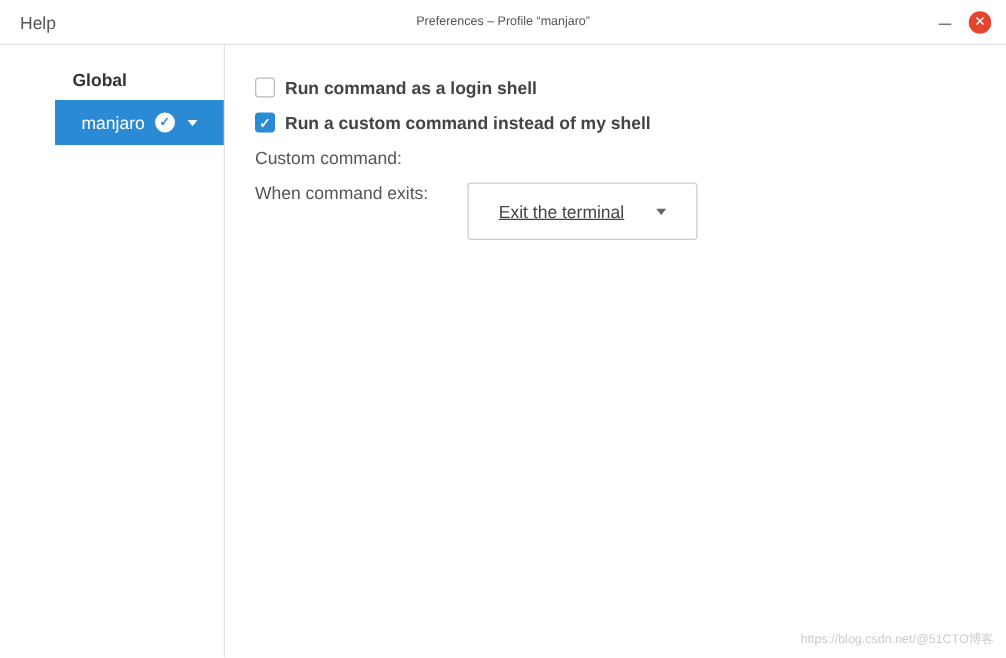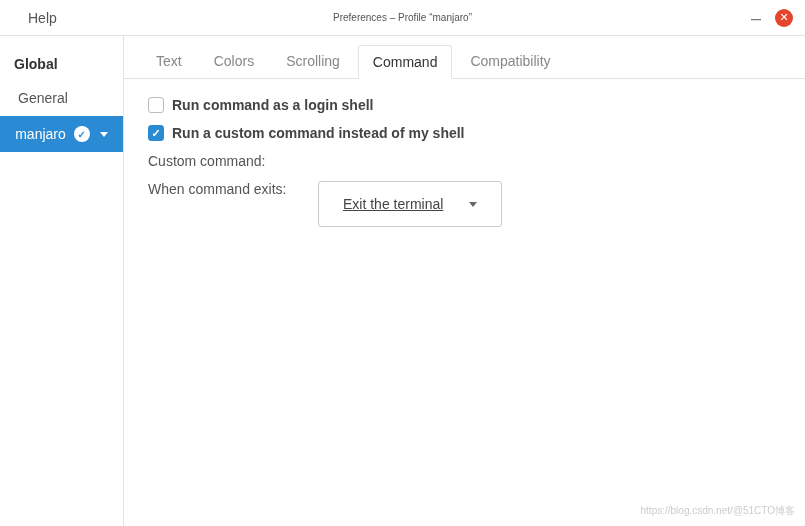--- a/index.html
+++ b/index.html
@@ -15,21 +15,21 @@
   }
   .titlebar {
     height: 36px;
     display: flex;
     align-items: center;
     border-bottom: 1px solid #e3e3e3;
     position: relative;
     background: #fff;
   }
   .titlebar .help {
-    padding: 0 28px;
+    padding: 0 16px;
     color: #555;
     font-size: 14px;
   }
   .titlebar .title {
     position: absolute;
     left: 0; right: 0;
     text-align: center;
     color: #555;
     font-size: 10px;
     pointer-events: none;
@@ -48,23 +48,24 @@
     background: #e4452c;
     color: #fff;
     font-size: 11px;
     display: inline-flex; align-items: center; justify-content: center;
   }
   .body {
     display: flex;
     height: calc(100% - 36px);
   }
   .sidebar {
-    width: 124px;
+    width: 136px;
     border-right: 1px solid #e3e3e3;
     padding-top: 12px;
+    margin-left: 44px;
   }
   .sidebar .section-head {
     font-weight: 600;
     color: #333;
     padding: 8px 14px;
     display: flex;
     align-items: center;
     justify-content: space-between;
   }
   .sidebar .item {
@@ -153,41 +154,31 @@
   <div class="winbtns">
     <span class="min-btn">–</span>
     <span class="close-btn">✕</span>
   </div>
 </div>
 
 <div class="body">
   <div class="sidebar">
     <div class="section-head">
       <span>Global</span>
-    </div>
-    <div class="item">
-      <span>General</span>
     </div>
     <div class="item active">
       <span>manjaro</span>
       <span style="display:flex;align-items:center;gap:10px">
         <span class="check-circle">✓</span>
         <span class="chev-down"></span>
       </span>
     </div>
   </div>
 
   <div class="main">
-    <div class="tabs">
-      <div class="tab">Text</div>
-      <div class="tab">Colors</div>
-      <div class="tab">Scrolling</div>
-      <div class="tab active">Command</div>
-      <div class="tab">Compatibility</div>
-    </div>
 
     <div class="panel">
       <div class="row">
         <span class="checkbox"></span>
         <span>Run command as a login shell</span>
       </div>
       <div class="row">
         <span class="checkbox checked">✓</span>
         <span>Run a custom command instead of my shell</span>
       </div>

